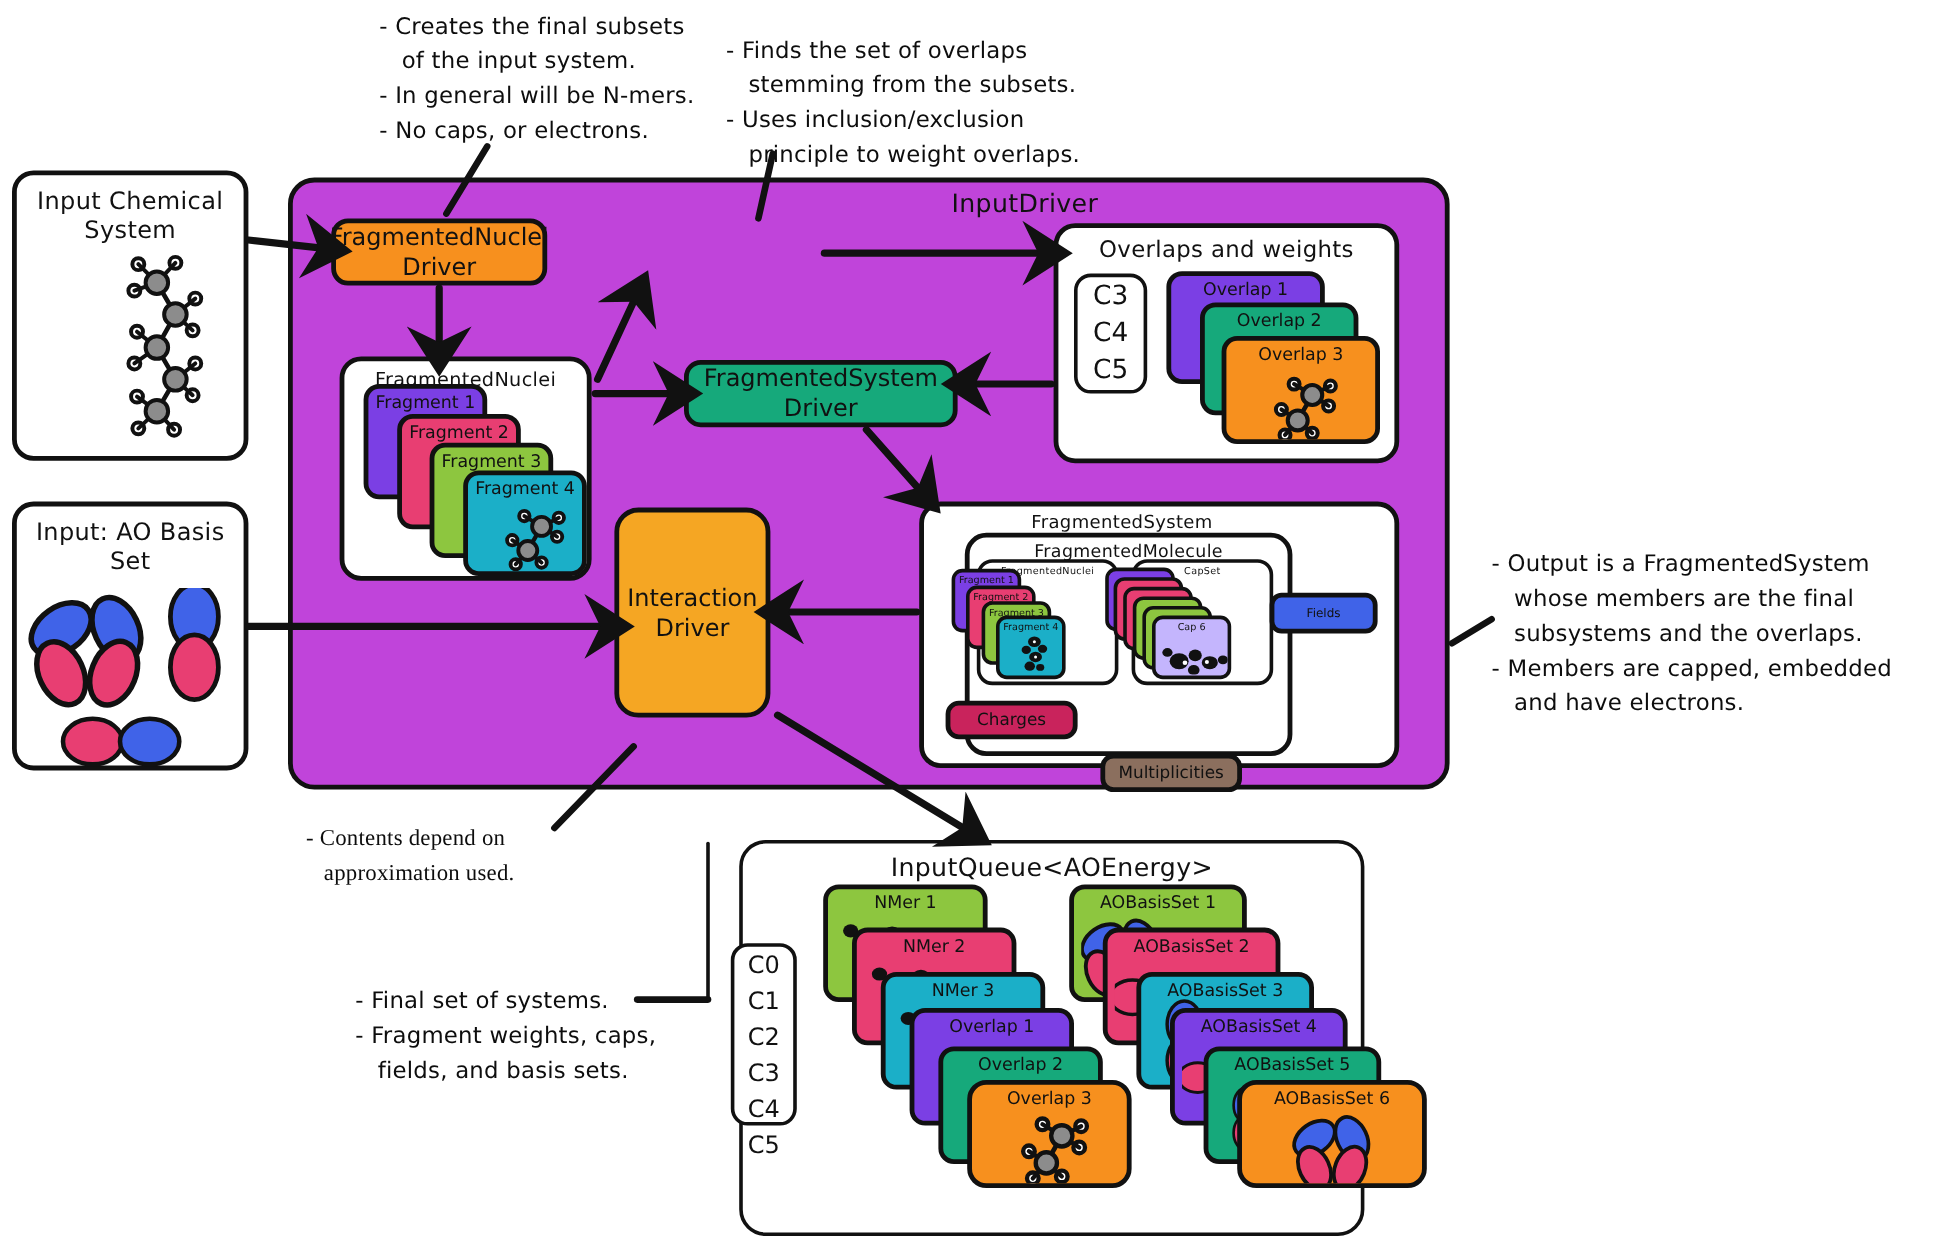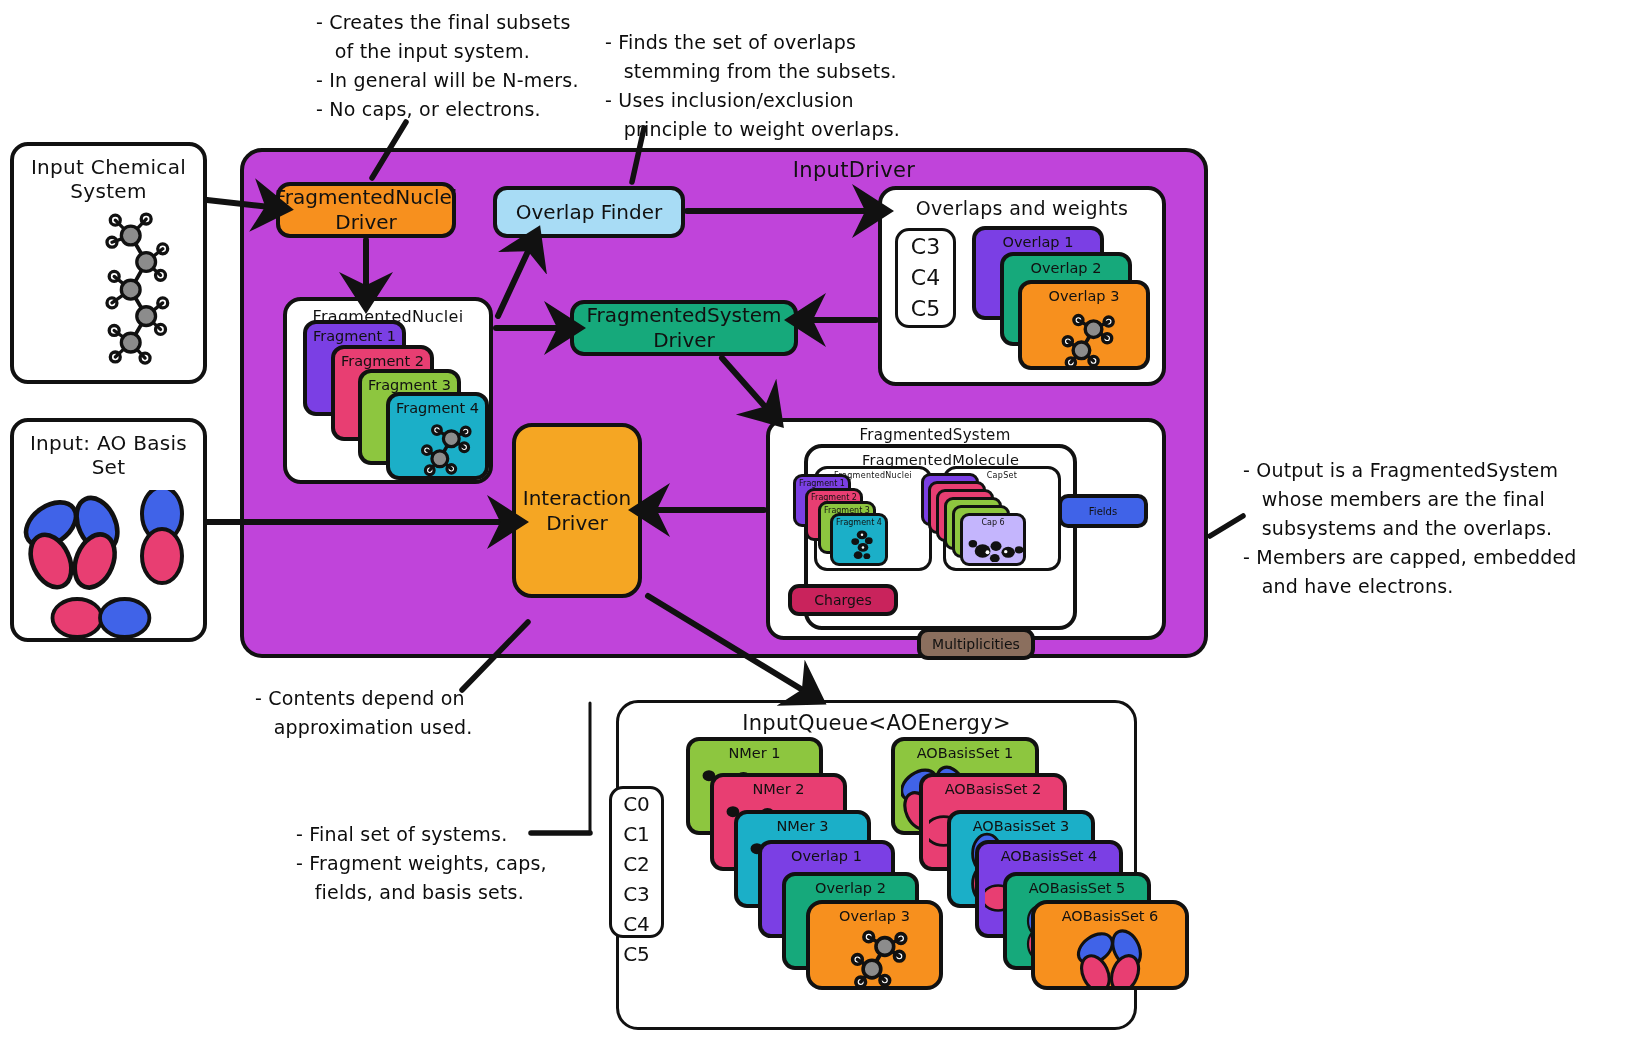--- a/index.html
+++ b/index.html
@@ -223,21 +223,21 @@
    stemming from the subsets.
 - Uses inclusion/exclusion
    principle to weight overlaps.</div>
 
   <div class="note" style="left:1243px; top:456px;">- Output is a FragmentedSystem
    whose members are the final
    subsystems and the overlaps.
 - Members are capped, embedded
    and have electrons.</div>
 
-  <div class="note" style="left:255px; top:684px;">- Contents depend on
+  <div class="note" style="left:255px; top:684px;font-family:Liberation Serif, serif;">- Contents depend on
    approximation used.</div>
 
   <div class="note" style="left:296px; top:820px;">- Final set of systems.
 - Fragment weights, caps,
    fields, and basis sets.</div>
 
   <div class="rbox" style="left:10px; top:142px; width:197px; height:242px;">
     <div class="boxtitle" style="top:9px; white-space:pre-line;">Input Chemical
 System</div>
     <svg width="190" height="160" viewBox="0 0 130 290" style="position:absolute; left:30px; top:62px;">
@@ -261,21 +261,20 @@
     </svg>
   </div>
 
   <div class="rbox" style="left:240px; top:148px; width:968px; height:510px; background:#C044DA; border-radius:22px;">
     <div class="boxtitle" style="top:6px; left:260px; right:0; font-size:21px;">InputDriver</div>
   </div>
 
   <div class="nodebox" style="left:276px; top:182px; width:180px; height:56px; background:#F7901E; white-space:pre-line;">FragmentedNuclei
 Driver</div>
 
-  <div class="nodebox" style="left:493px; top:186px; width:192px; height:52px; background:#A8DCF5;">Overlap Finder</div>
 
   <div class="nodebox" style="left:570px; top:300px; width:228px; height:56px; background:#16A97B; white-space:pre-line;">FragmentedSystem
 Driver</div>
 
   <div class="nodebox" style="left:512px; top:423px; width:130px; height:175px; background:#F5A623; border-radius:20px; white-space:pre-line;">Interaction
 Driver</div>
 
   <div class="rbox" style="left:283px; top:297px; width:210px; height:187px;">
     <div class="boxtitle" style="top:6px; font-size:16px;">FragmentedNuclei</div>
   </div>

